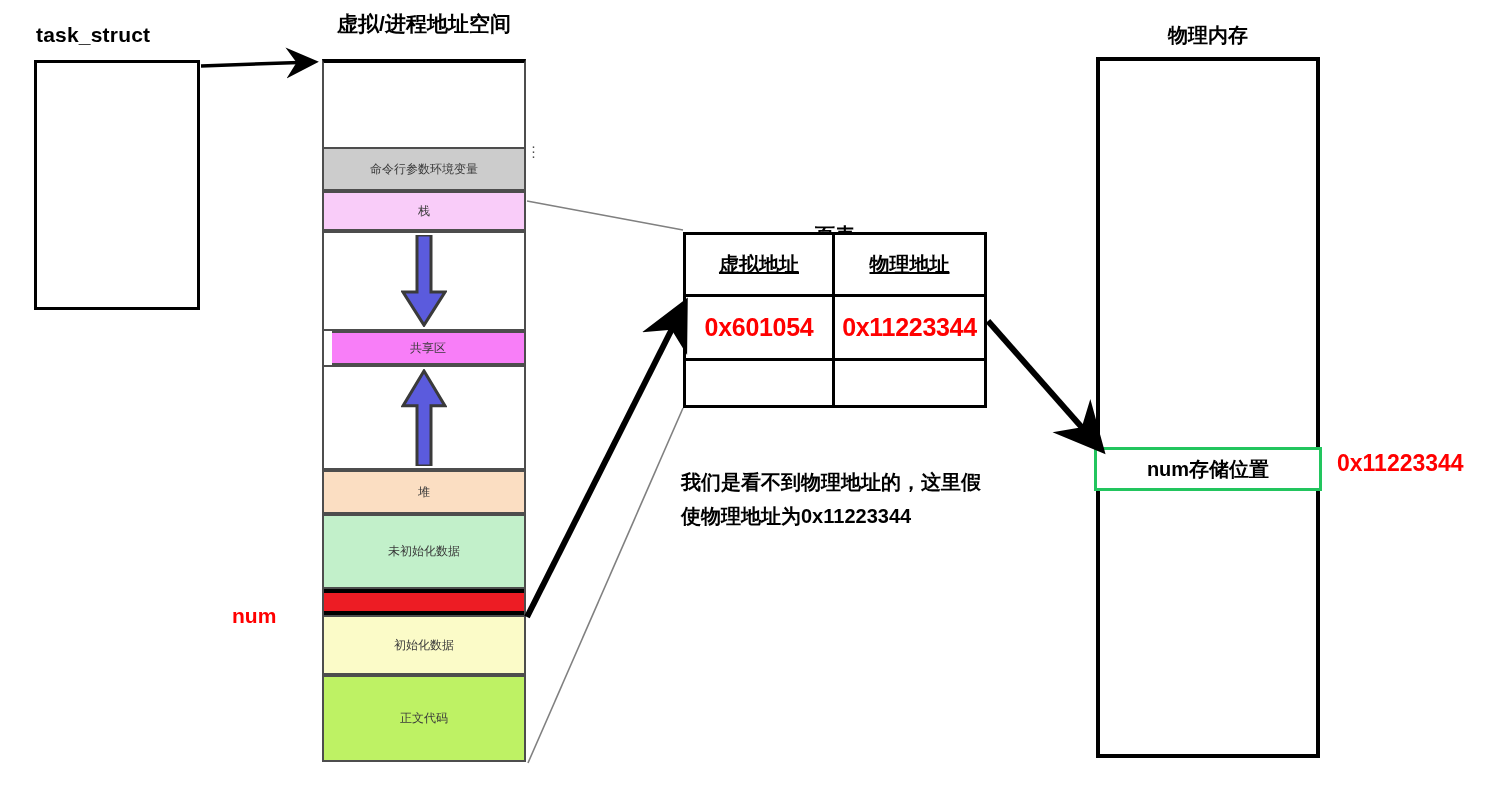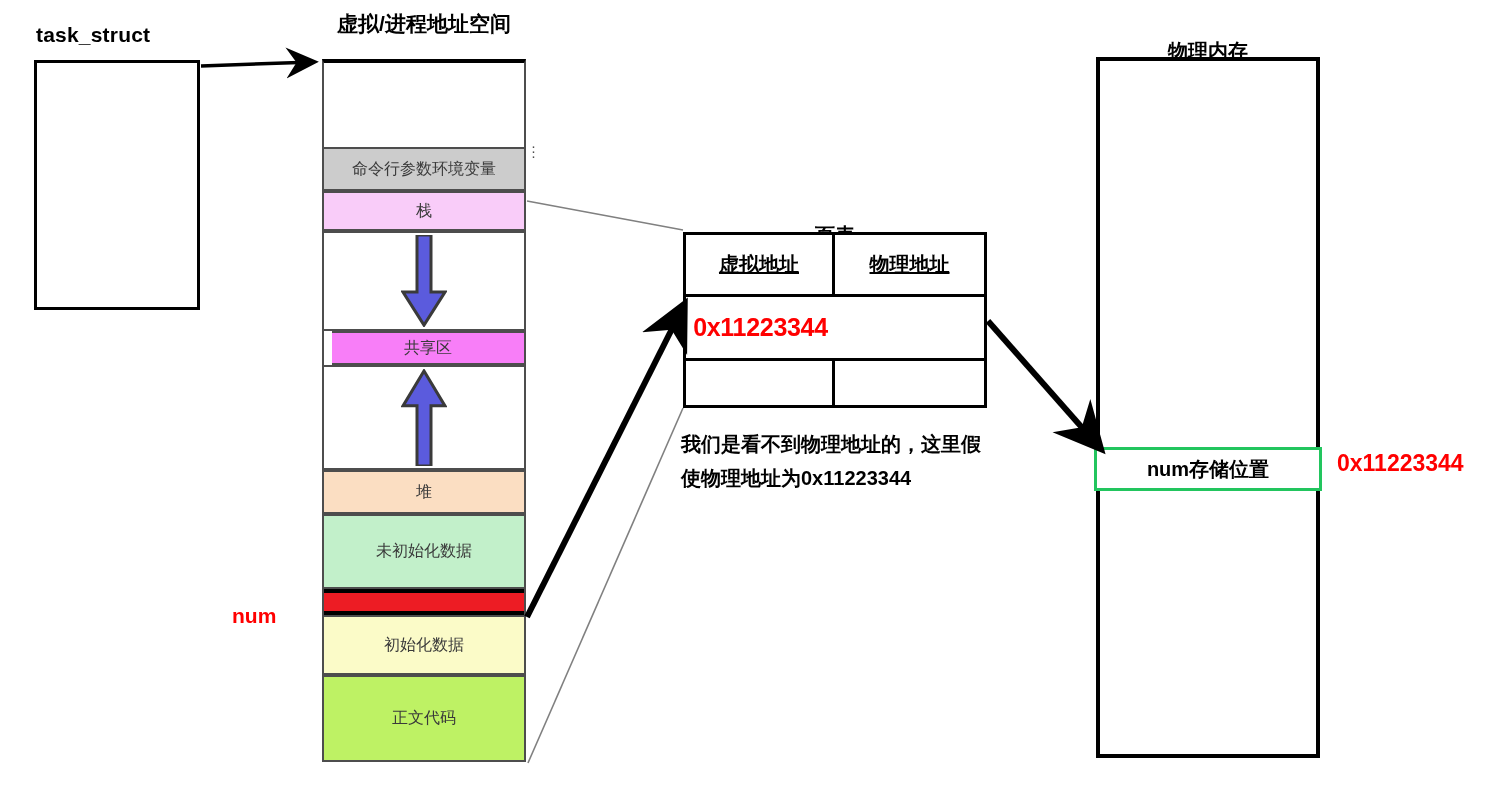--- a/index.html
+++ b/index.html
@@ -40,21 +40,20 @@
   .title-pagetable {
     left: 683px; top: 190px;
     width: 304px;
     font-size: 20px;
     margin-top: 32px;
   }
   .title-phys {
     left: 1096px; top: 22px;
     width: 224px;
     font-size: 20px;
-    margin-top: 16px;
   }
 
   
   .task-box {
     left: 34px; top: 60px;
     width: 166px; height: 250px;
     border: 3px solid #000000;
     box-sizing: border-box;
     background: #ffffff;
   }
@@ -71,21 +70,21 @@
   .seg {
     position: absolute;
     left: 0; right: 0;
     box-sizing: border-box;
     border-top: 2px solid #4d4d4d;
     border-bottom: 2px solid #4d4d4d;
     display: flex;
     align-items: center;
     justify-content: center;
     color: #3a3a3a;
-    font-size: 16px;
+    font-size: 12px;
     font-family: "DejaVu Sans", "Liberation Sans", sans-serif;
   }
   .seg.plain { border: none; }
   .seg-num {
     border-top: 4px solid #000000;
     border-bottom: 4px solid #000000;
   }
   .vdots {
     left: 531px; top: 143px;
     width: 4px; height: 18px;
@@ -132,21 +131,21 @@
   }
   .pt-cell.left { border-right: 3px solid #000000; }
   .pt-cell.val {
     color: #ff0000;
     font-size: 25px;
     letter-spacing: -0.3px;
   }
 
   
   .note {
-    left: 681px; top: 427px;
+    left: 681px; top: 465px;
     width: 400px;
     color: #000000;
     font-weight: bold;
     font-size: 20px;
     line-height: 34px;
     white-space: nowrap;
   }
 
   
   .phys {
@@ -240,20 +239,21 @@
   </div>
 
   <div class="abs num-label">num</div>
 
   <div class="abs ptable">
     <div class="pt-row r1">
       <div class="pt-cell left">虚拟地址</div>
       <div class="pt-cell">物理地址</div>
     </div>
     <div class="pt-row r2">
+      <div class="pt-cell left val">0x601054</div>
       <div class="pt-cell val">0x11223344</div>
     </div>
     <div class="pt-row r3">
       <div class="pt-cell left"></div>
       <div class="pt-cell"></div>
     </div>
   </div>
 
   <div class="abs note">
     <div>我们是看不到物理地址的，这里假</div>

